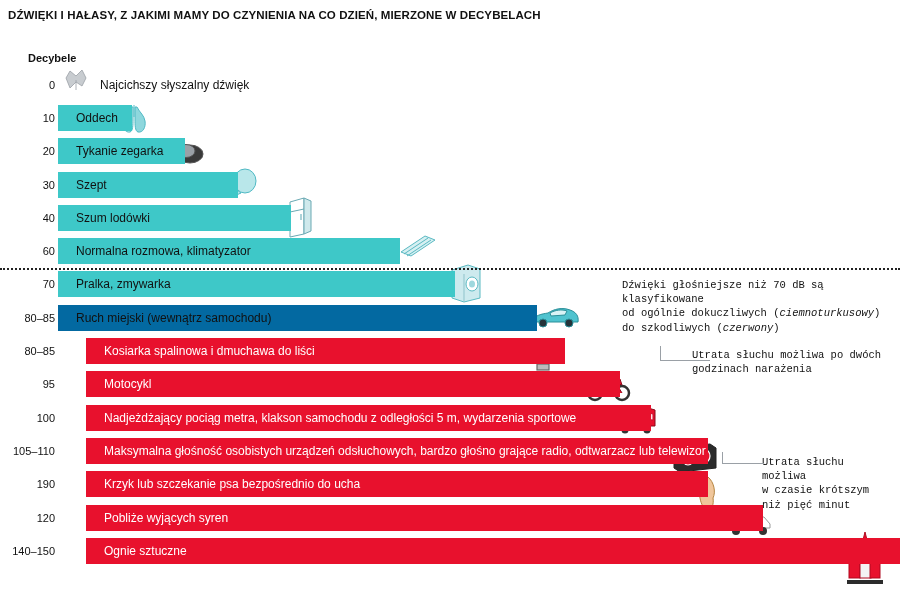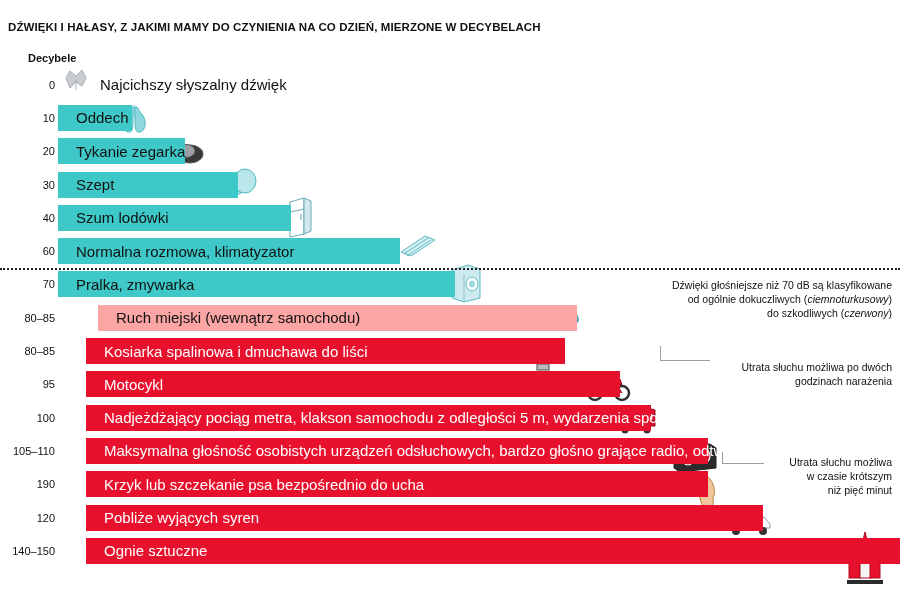--- a/index.html
+++ b/index.html
@@ -16,21 +16,21 @@
     overflow: hidden;
   }
   #root {
     position: relative;
     width: 900px;
     height: 598px;
   }
   .title {
     position: absolute;
     left: 8px;
-    top: 20px;
+    top: 8px;
     width: 700px;
     font-size: 11.5px;
     font-weight: bold;
     line-height: 1.25;
     letter-spacing: 0.1px;
     color: #111;
   }
   .axis-label {
     position: absolute;
     left: 8px;
@@ -66,30 +66,29 @@
     left: 58px;
     top: 50%;
     transform: translateY(-50%);
     height: 26px;
     border-radius: 0;
     display: flex;
     align-items: center;
     padding-left: 12px;
   }
   .bar-label {
-    font-size: 15px;
+    font-size: 12px;
     padding-left: 6px;
     white-space: nowrap;
   }
   .bar.teal {
     background: #3ec8c8;
   }
   .bar.teal2 {
-    background: #fca5a5;
-    margin-left: 40px;
+    background: #0369a1;
   }
   .bar.red {
     background: #e8112d;
     margin-left: 28px;
   }
   .bar.teal .bar-label,
   .bar.teal2 .bar-label {
     color: #111;
   }
   .bar.red .bar-label {
@@ -107,21 +106,21 @@
     left: 0;
     width: 900px;
     border-top: 2px dotted #222;
     height: 0;
   }
   .note {
     position: absolute;
     font-size: 10.5px;
     line-height: 1.35;
     color: #111;
-    text-align: right;
+    font-family: Liberation Mono, monospace;
   }
   .note em { font-style: italic; }
   .leader {
     position: absolute;
     background: #9aa0a6;
     height: 1px;
   }
   .icon {
     position: absolute;
     pointer-events: none;
@@ -412,21 +411,21 @@
   </div>
 
   <div class="divider" style="top:268px;"></div>
 
   <div class="note" style="right:8px; top:278px; width:270px;">
     <div>Dźwięki głośniejsze niż 70 dB są klasyfikowane</div>
     <div><span>od ogólnie dokuczliwych (</span><em>ciemnoturkusowy</em><span>)</span></div>
     <div><span>do szkodliwych (</span><em>czerwony</em><span>)</span></div>
   </div>
 
-  <div class="note" style="right:8px; top:360px; width:200px;">
+  <div class="note" style="right:8px; top:348px; width:200px;">
     <div>Utrata słuchu możliwa po dwóch</div>
     <div>godzinach narażenia</div>
   </div>
   <div class="leader" style="left:660px; top:360px; width:50px;"></div>
   <div class="leader" style="left:660px; top:346px; width:1px; height:15px;"></div>
 
   <div class="note" style="right:8px; top:455px; width:130px;">
     <div>Utrata słuchu możliwa</div>
     <div>w czasie krótszym</div>
     <div>niż pięć minut</div>

